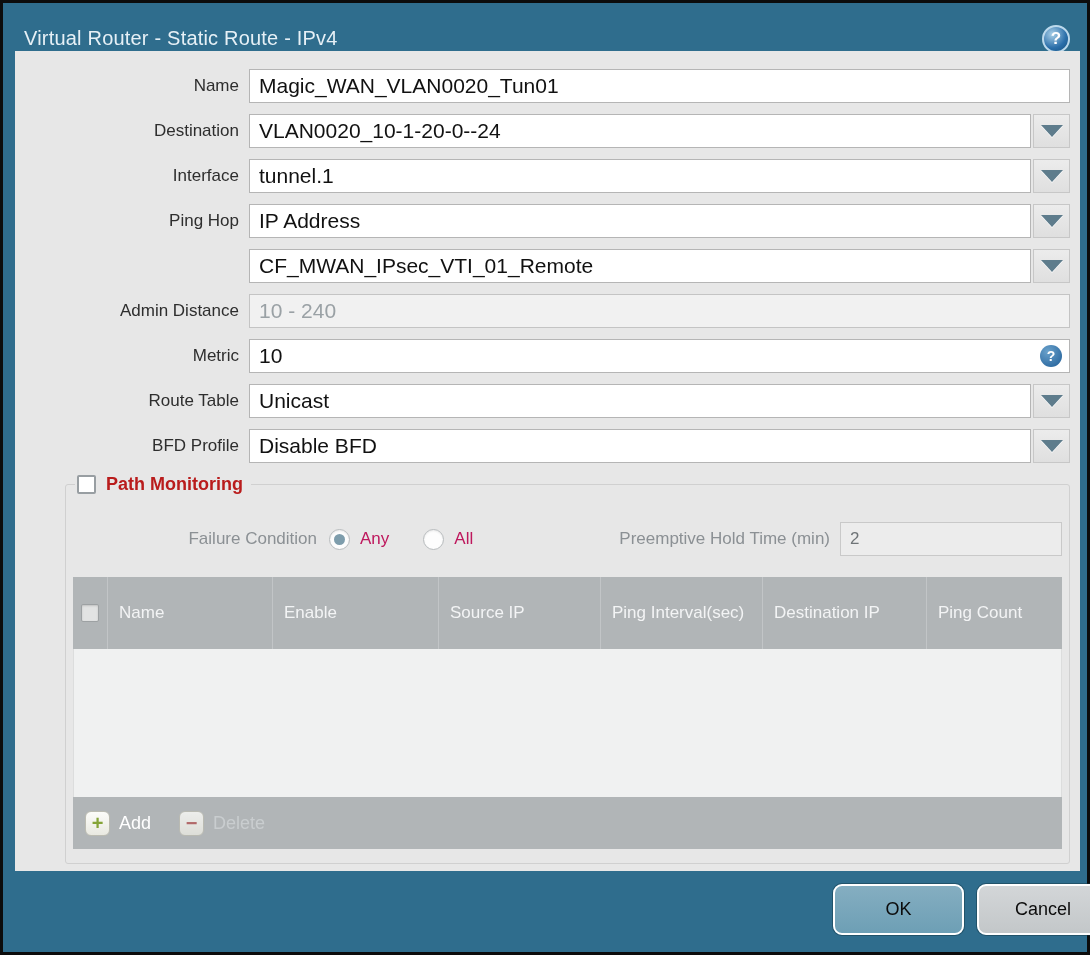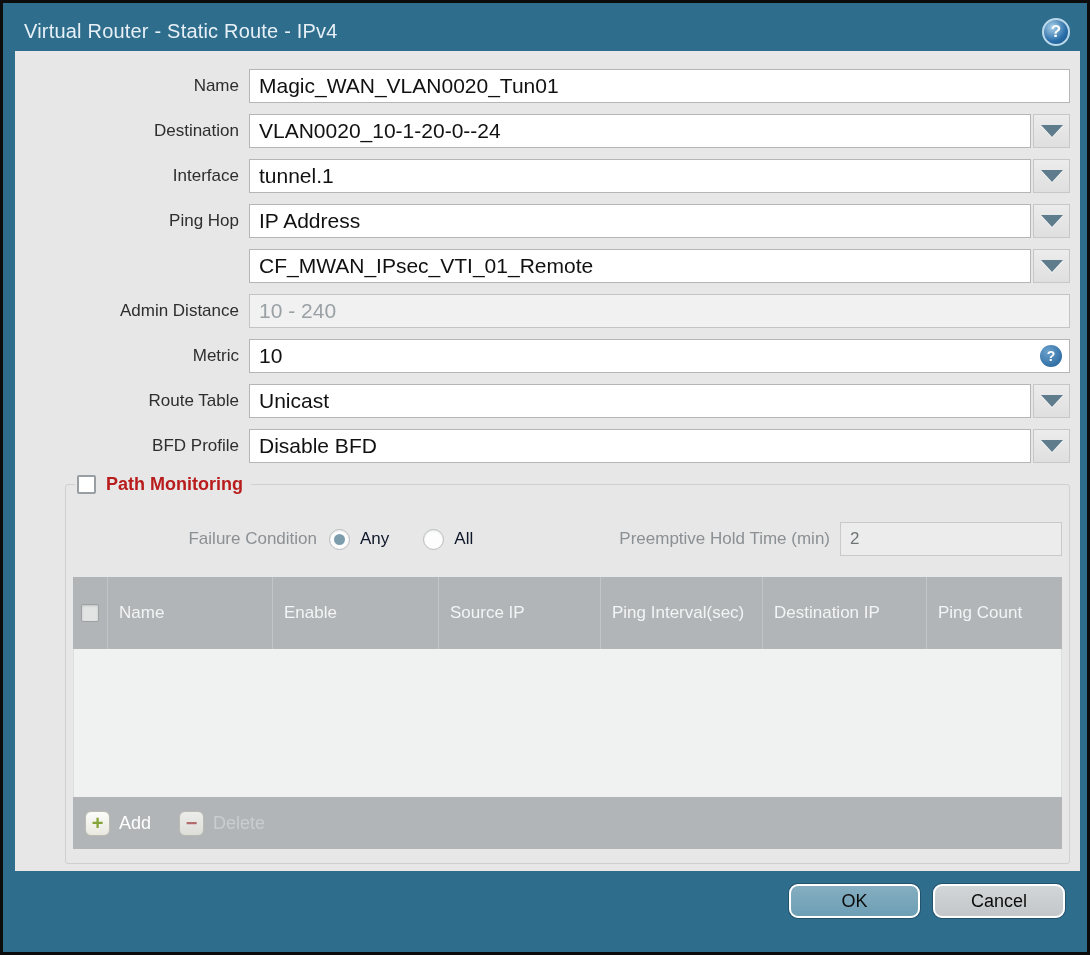--- a/index.html
+++ b/index.html
@@ -1,21 +1,21 @@
 <!DOCTYPE html>
 <html><head>
 <meta charset="utf-8">
 <style>
   * { margin:0; padding:0; box-sizing:border-box; }
   body { font-family:"Liberation Sans", sans-serif; background:#000; }
   .screen { position:relative; width:1090px; height:955px; background:#000; overflow:hidden; }
   .frame { position:absolute; inset:0; background:#2f6d8d; border:3px solid #0c0c0c; }
 
   
-  .title-bar { position:absolute; left:3px; top:7px; right:3px; height:45px; }
+  .title-bar { position:absolute; left:3px; top:14px; right:3px; height:45px; }
   .title-text { position:absolute; left:18px; top:10px; font-size:20px; color:#e6f0f6; letter-spacing:.2px; }
   .help-icon { position:absolute; right:14px; top:8px; width:28px; height:28px; border-radius:50%;
     background:radial-gradient(circle at 35% 30%, #a9d0e8, #2a6ea9 60%, #14507f);
     border:2px solid #bcd9ec; color:#fff; font-weight:bold; font-size:17px;
     display:flex; align-items:center; justify-content:center; cursor:pointer; }
 
   
   .panel { position:absolute; left:12px; top:48px; width:1065px; height:820px; background:#e7e7e7;padding-left:32px; }
 
   
@@ -42,21 +42,21 @@
     border-radius:2px; cursor:pointer; }
   .pm-title { font-size:18px; font-weight:bold; color:#b91c1c; }
 
   .fc-row { display:flex; align-items:center; height:36px; margin-top:26px; font-size:17px; color:#8b9094; }
   .fc-label { width:256px; text-align:right; padding-right:12px; }
   .radio-group { display:flex; align-items:center; gap:10px; margin-right:34px; }
   .radio { width:21px; height:21px; border-radius:50%; background:#fdfdfd; border:1px solid #b7bbbd;
     position:relative; box-shadow:inset 0 1px 2px rgba(0,0,0,.08); cursor:pointer; }
   .radio.selected::after { content:""; position:absolute; left:4px; top:4px; width:11px; height:11px;
     border-radius:50%; background:#7e9dac; }
-  .radio-label { color:#0f172a; }
+  .radio-label { color:#be185d; }
   .pht-group { margin-left:auto; display:flex; align-items:center; }
   .pht-label { padding-right:10px; }
   .pht-input { width:222px; height:34px; background:#ececec; border:1px solid #c9c9c9; color:#6f7477;
     font-size:17px; padding:0 9px; font-family:"Liberation Sans", sans-serif; }
 
   
   .pm-table { margin-top:20px; }
   .tbl-header { display:grid; grid-template-columns:34px 165px 166px 162px 162px 164px 1fr;
     background:#b1b5b7; height:72px; }
   .th { display:flex; align-items:center; padding:0 11px; color:#f3f4f5; font-size:17px;
@@ -70,23 +70,23 @@
   .tool-icon { width:25px; height:25px; border-radius:6px; background:linear-gradient(#fcfcf9,#e9e9e1);
     border:1px solid #bcbcb2; display:flex; align-items:center; justify-content:center;
     font-weight:bold; font-size:20px; line-height:1; }
   .tool-icon.plus { color:#85a438; }
   .tool-icon.minus { color:#b25757; opacity:.8; }
   .tool-label { font-size:18px; color:#fff; }
   .tool.disabled { cursor:default; }
   .tool.disabled .tool-label { color:#c9cdcf; }
 
   
-  .btn { position:absolute; height:34px; border-radius:9px; border:2px solid #fff;
+  .btn { position:absolute; height:51px; border-radius:9px; border:2px solid #fff;
     font-size:18px; color:#0c0c0c; display:flex; align-items:center; justify-content:center;
-    cursor:pointer; font-family:"Liberation Sans", sans-serif; box-shadow:0 0 0 1px rgba(20,50,65,.45); }
+    cursor:pointer; font-family:"Liberation Sans", sans-serif; box-shadow:0 0 0 1px rgba(20,50,65,.45);margin-left:44px; }
   .btn-ok { left:786px; top:881px; width:131px; background:linear-gradient(#85aec1,#6d9fb5); }
   .btn-cancel { left:930px; top:881px; width:132px; background:linear-gradient(#d3d6d8,#c3c7c9); }
 </style>
 </head>
 <body>
 
 <div class="screen">
   <div class="frame">
 
     <div class="title-bar">

